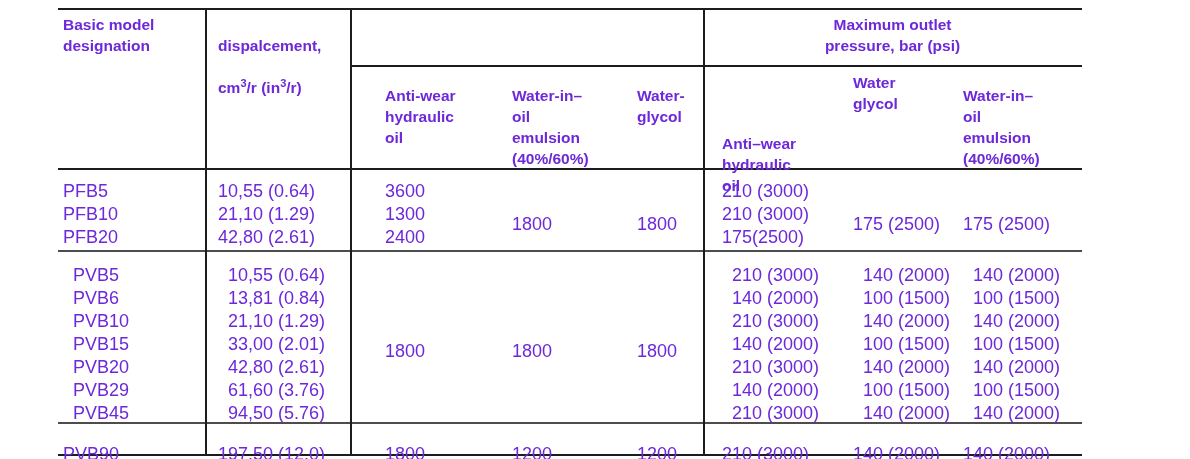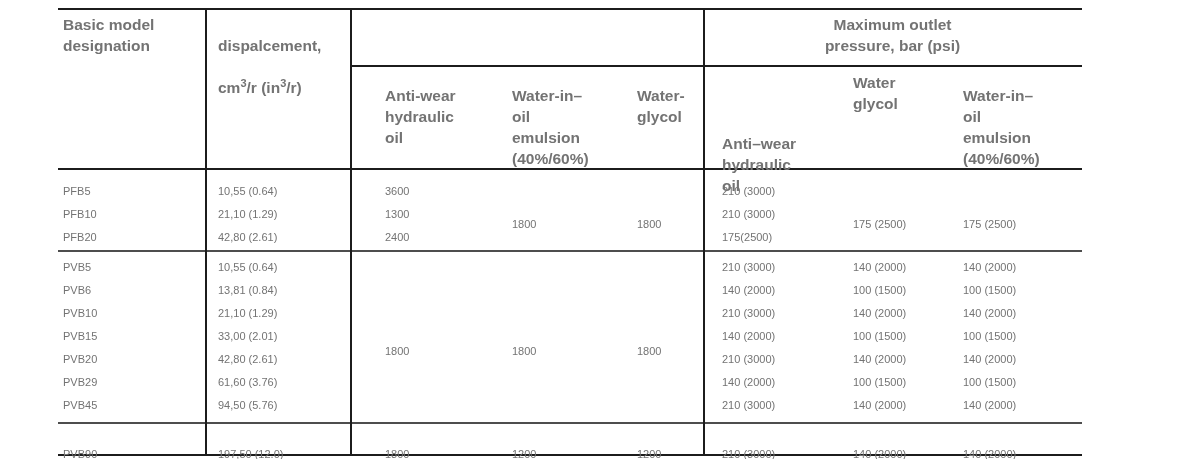--- a/index.html
+++ b/index.html
@@ -1,42 +1,42 @@
 <!DOCTYPE html>
 <html><head>
 <meta charset="utf-8">
 <style>
   html,body { margin:0; padding:0; background:#ffffff; }
   .page {
     position:relative; width:1190px; height:459px; background:#ffffff;
-    font-family:"Liberation Sans", sans-serif; color:#737373; overflow:hidden;
+    font-family:"Liberation Sans", sans-serif; color:#6d28d9; overflow:hidden;
   }
   .tbl { position:absolute; left:58px; top:8px; width:1024px; height:448px; }
 
   
   .hline { position:absolute; height:2px; background:#1c1c1c; left:0; width:1024px; }
   .hline.sep { background:#4d4d4d; }
   .vline { position:absolute; width:2px; background:#1c1c1c; top:0; height:448px; }
 
   
   .hcell {
     position:absolute; font-weight:bold; font-size:15.5px; line-height:21px;
     white-space:pre-line;
   }
   .hcell.center { text-align:center; }
   sup.s3 { font-size:11px; line-height:0; }
 
   
   .band { position:absolute; left:0; width:1024px; }
-  .col { position:absolute; top:0; height:100%; font-size:11px; }
+  .col { position:absolute; top:0; height:100%; font-size:18px; }
   .col .ln { height:23px; line-height:23px; white-space:nowrap; }
   .col.vc { display:flex; align-items:center; }
   .col.vc .ln { height:auto;margin-top:28px; }
   .pt10 { padding-top:10px; box-sizing:border-box; }
-  .pt5  { padding-top:4px;  box-sizing:border-box; }
+  .pt5  { padding-top:12px;  box-sizing:border-box;margin-left:10px; }
 
   
   .x-model { left:5px;   width:140px; }
   .x-disp  { left:160px; width:128px; }
   .x-sas   { left:327px; width:115px; }
   .x-swio  { left:454px; width:115px; }
   .x-swg   { left:579px; width:70px;  }
   .x-pas   { left:664px; width:125px; }
   .x-pwg   { left:795px; width:102px; }
   .x-pwio  { left:905px; width:119px; }

